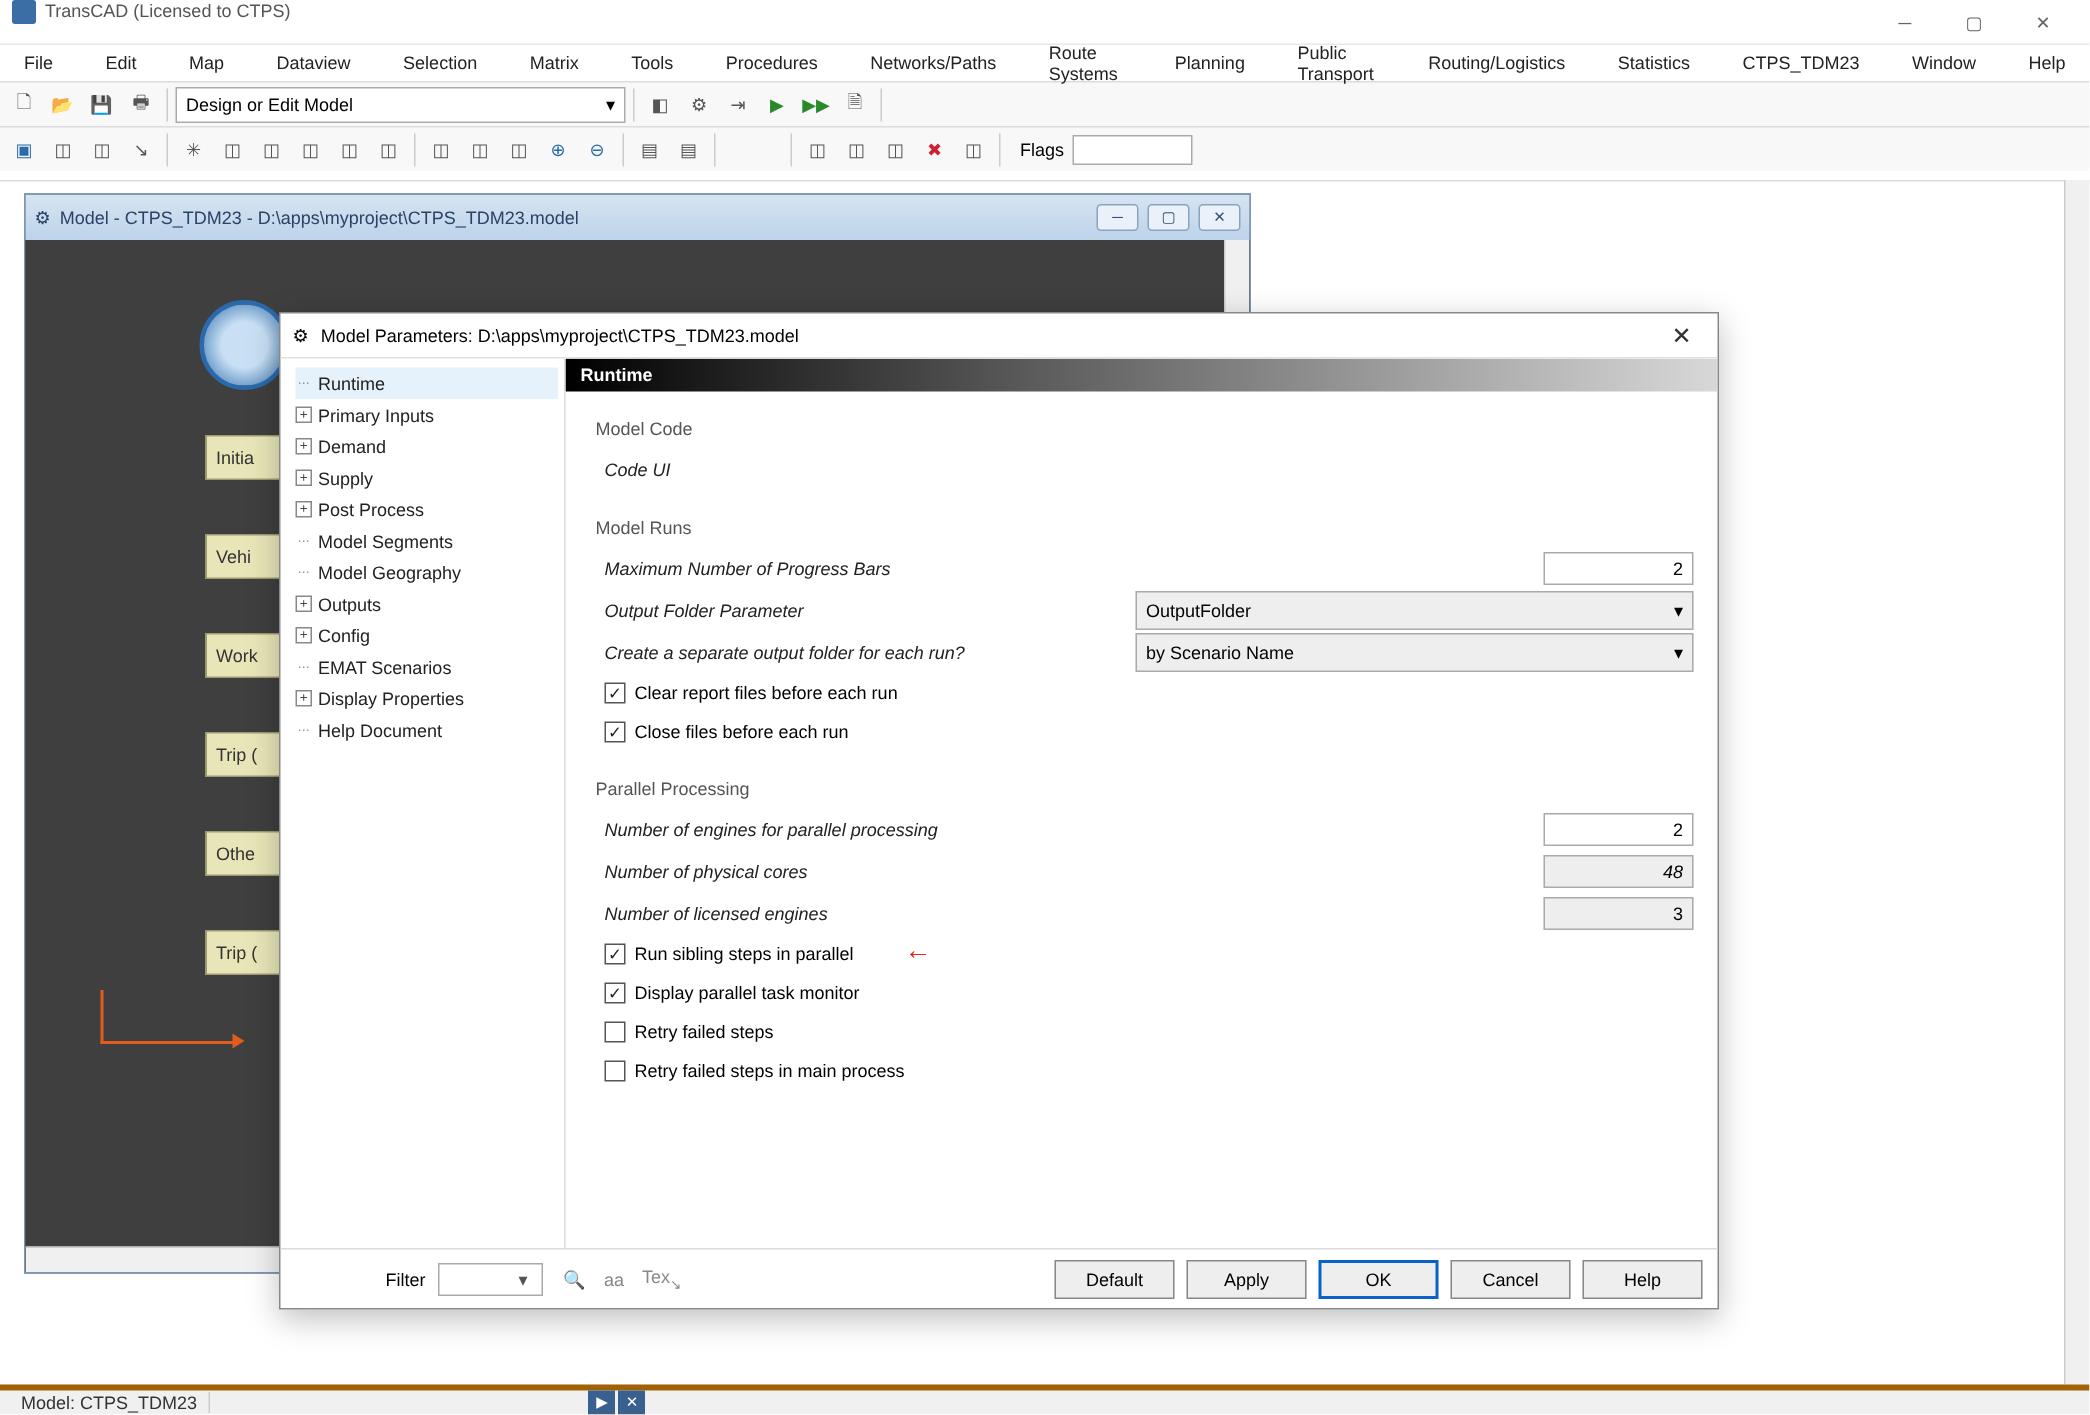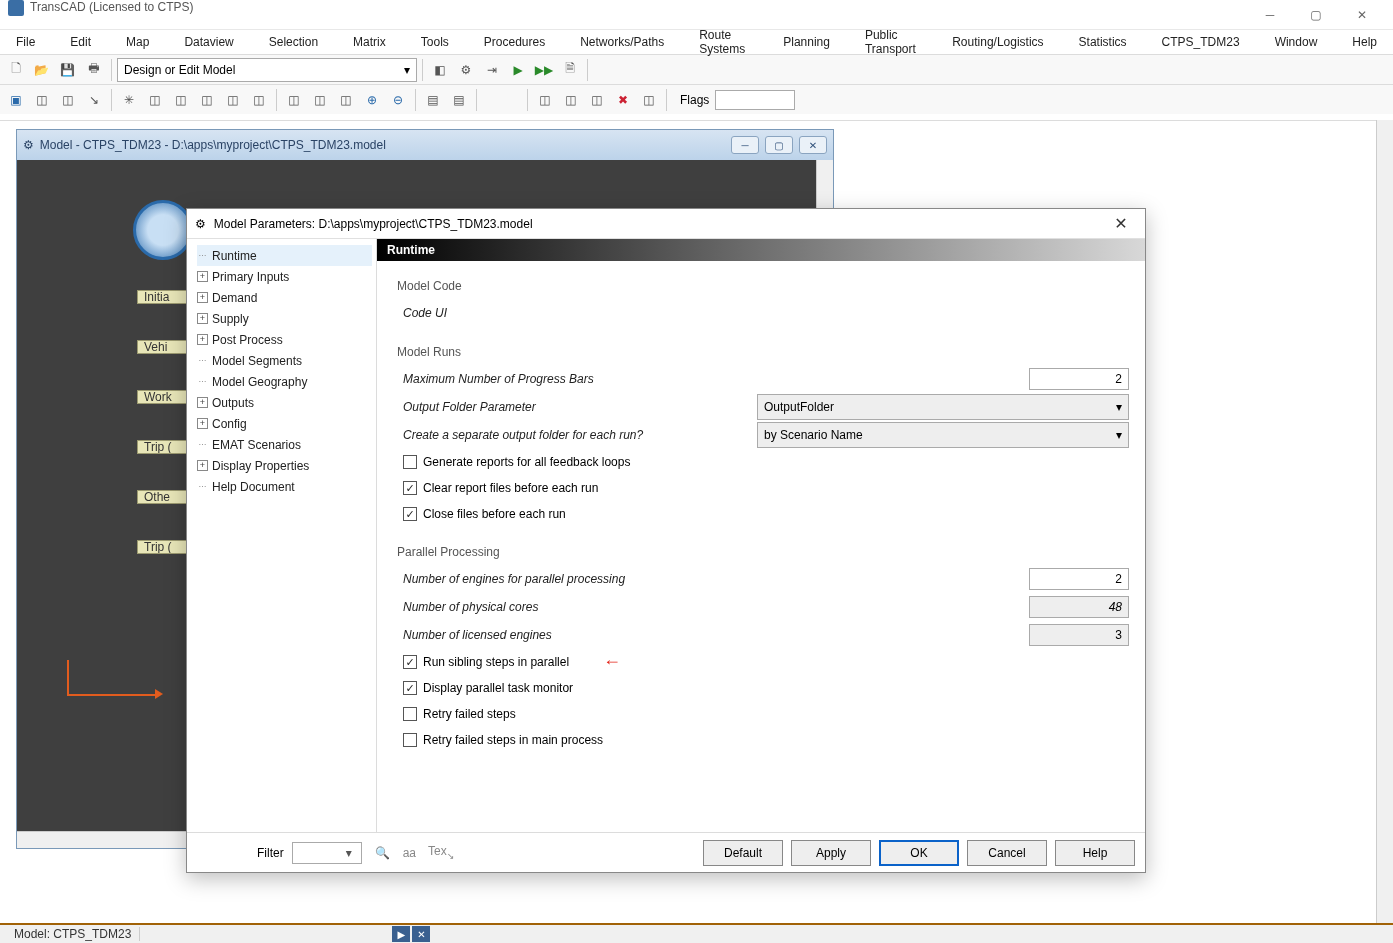--- a/index.html
+++ b/index.html
@@ -17,21 +17,21 @@
 .combo { height: 24px; border: 1px solid #aaa; background: #fff; display: flex; align-items: center; padding: 0 6px; width: 300px; justify-content: space-between; }
 .workspace { position: absolute; top: 120px; left: 0; right: 0; bottom: 20px; background: #fff; border-top: 1px solid #dcdcdc; }
 .mdi-window { position: absolute; left: 16px; top: 8px; width: 818px; height: 720px; border: 1px solid #7a99b8; background: #3f3f3f; }
 .mdi-title { height: 30px; background: linear-gradient(#d7e4f2, #bcd3ea); display: flex; align-items: center; padding: 0 6px; color: #2a4365; gap: 6px; }
 .mdi-title .spacer { flex: 1; }
 .mdi-btn { width: 28px; height: 18px; border: 1px solid #8aa4c0; border-radius: 3px; background: #eaf1f8; display: flex; align-items: center; justify-content: center; color: #30507a; font-size: 10px; }
 .mdi-body { position: absolute; top: 30px; left: 0; right: 0; bottom: 0; background: #3f3f3f; overflow: hidden; }
 .mdi-scroll { position: absolute; right: 0; top: 0; width: 17px; bottom: 17px; background: #f0f0f0; border-left: 1px solid #ccc; }
 .mdi-scroll-h { position: absolute; left: 0; right: 0; bottom: 0; height: 17px; background: #f0f0f0; border-top: 1px solid #ccc; }
 .flow { position: absolute; left: 120px; top: 60px; }
-.flow-box { width: 60px; height: 14px; background: #e8e6b8; border: 1px solid #9c9a70; margin-bottom: 36px; display: flex; align-items: center; padding-left: 6px; color: #333; overflow: hidden; }
+.flow-box { width: 60px; height: 30px; background: #e8e6b8; border: 1px solid #9c9a70; margin-bottom: 36px; display: flex; align-items: center; padding-left: 6px; color: #333; overflow: hidden; }
 .flow-badge { position: absolute; left: 116px; top: 40px; width: 60px; height: 60px; border: 3px solid #2a6aaa; border-radius: 50%; background: radial-gradient(circle,#c8dff4 40%,#2a6aaa 100%); z-index: 1; }
 .flow-arrow { position: absolute; left: 50px; top: 500px; width: 90px; height: 36px; border-left: 2px solid #e25c1e; border-bottom: 2px solid #e25c1e; }
 .flow-arrow::after { content: ""; position: absolute; right: -6px; bottom: -5px; border-left: 8px solid #e25c1e; border-top: 5px solid transparent; border-bottom: 5px solid transparent; }
 .dialog { position: absolute; left: 186px; top: 208px; width: 960px; height: 665px; background: #fff; border: 1px solid #888; box-shadow: 0 6px 20px rgba(0,0,0,.25); z-index: 10; display: flex; flex-direction: column; }
 .dialog-title { height: 30px; display: flex; align-items: center; padding: 0 8px; gap: 8px; border-bottom: 1px solid #e0e0e0; }
 .dialog-title .close { margin-left: auto; width: 32px; height: 24px; display: flex; align-items: center; justify-content: center; font-size: 16px; color: #333; }
 .dialog-body { flex: 1; display: flex; overflow: hidden; }
 .tree { width: 190px; border-right: 1px solid #dcdcdc; padding: 6px 4px 6px 10px; }
 .tree-item { display: flex; align-items: center; height: 21px; gap: 4px; color: #222; }
 .tree-item .expander { width: 11px; height: 11px; border: 1px solid #888; display: flex; align-items: center; justify-content: center; font-size: 9px; color: #444; line-height: 1; }
@@ -52,21 +52,21 @@
 .chk-row { display: flex; align-items: center; height: 26px; gap: 6px; }
 .chk { width: 14px; height: 14px; border: 1px solid #555; display: flex; align-items: center; justify-content: center; font-size: 11px; color: #222; }
 .group-indent { margin-left: 6px; }
 .dialog-footer { height: 40px; border-top: 1px solid #dcdcdc; display: flex; align-items: center; padding: 0 10px; gap: 8px; }
 .filter-label { margin-left: 60px; }
 .filter-input { width: 70px; height: 22px; border: 1px solid #aaa; }
 .foot-icons { display: flex; gap: 12px; color: #888; margin-left: 16px; align-items: center; }
 .foot-spacer { flex: 1; }
 .btn { height: 26px; min-width: 80px; border: 1px solid #888; background: #eee; display: flex; align-items: center; justify-content: center; padding: 0 12px; }
 .btn.primary { border: 2px solid #0a62c9; background: #eee; }
-.statusbar { position: absolute; left: 0; right: 0; bottom: 0; height: 20px; background: #f0f0f0; border-top: 2px solid #a16207; display: flex; align-items: center; padding: 0 6px; gap: 6px; }
+.statusbar { position: absolute; left: 0; right: 0; bottom: 0; height: 20px; background: #f0f0f0; border-top: 4px solid #a16207; display: flex; align-items: center; padding: 0 6px; gap: 6px; }
 .status-cell { border-right: 1px solid #ccc; padding: 0 8px; color: #333; }
 .status-btn { width: 18px; height: 16px; background: #3a6090; color: #fff; display: flex; align-items: center; justify-content: center; font-size: 10px; }
 .right-scroll { position: absolute; right: 0; top: 120px; width: 17px; bottom: 20px; background: #f0f0f0; border-left: 1px solid #ccc; }
 .red-arrow { position: absolute; color: #e4261b; font-size: 18px; font-weight: bold; }
 .flags-label { margin: 0 4px 0 8px; }
 .flags-input { width: 80px; height: 20px; border: 1px solid #aaa; }
 .tbtn.yellow { color: #c29b00; }
 .tbtn.red { color: #c23; }
 .tbtn.green { color: #2a8a2a; }
 .tbtn.blue { color: #2a6aaa; }
@@ -266,24 +266,20 @@
               </div>
           </div>
           <div class="field-row">
             <div class="lab">Create a separate output folder for each run?</div>
             <div class="sel">
                 <span>by Scenario Name</span>
                 <span>▾</span>
               </div>
           </div>
           <div class="chk-row">
-              <div class="chk" id="chk-reports"></div>
-              <span>Generate reports for all feedback loops</span>
-            </div>
-          <div class="chk-row">
               <div class="chk" id="chk-clear">✓</div>
               <span>Clear report files before each run</span>
             </div>
           <div class="chk-row">
               <div class="chk" id="chk-close">✓</div>
               <span>Close files before each run</span>
             </div>
         </div>
 
         <div class="group-label" style="margin-top:18px">Parallel Processing</div>

